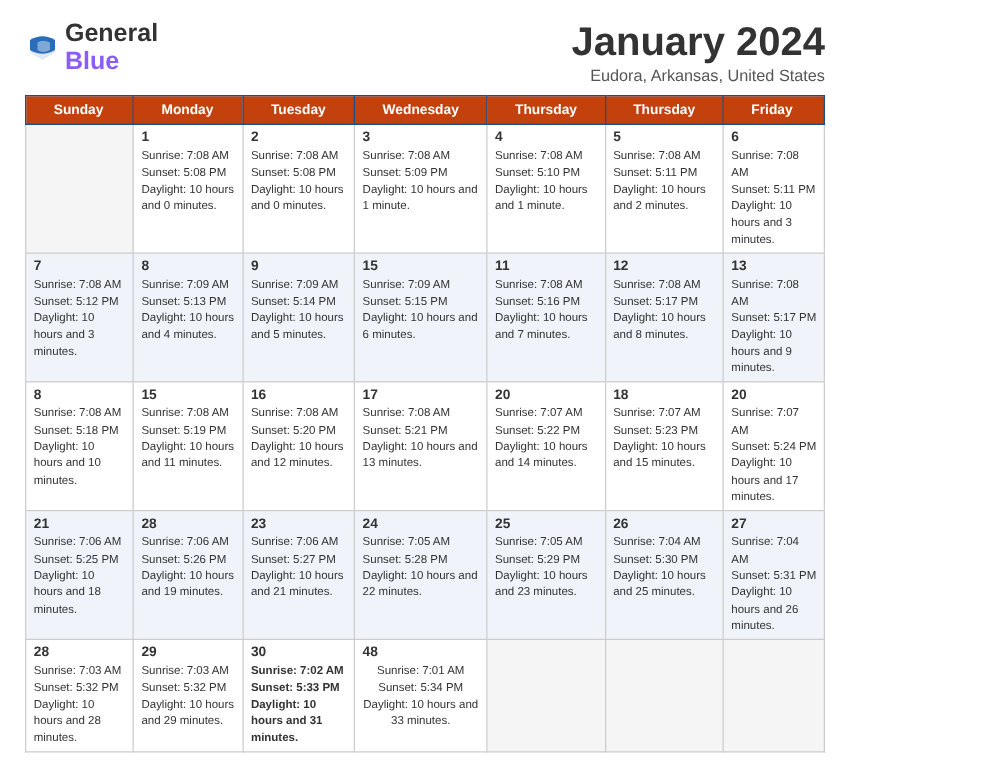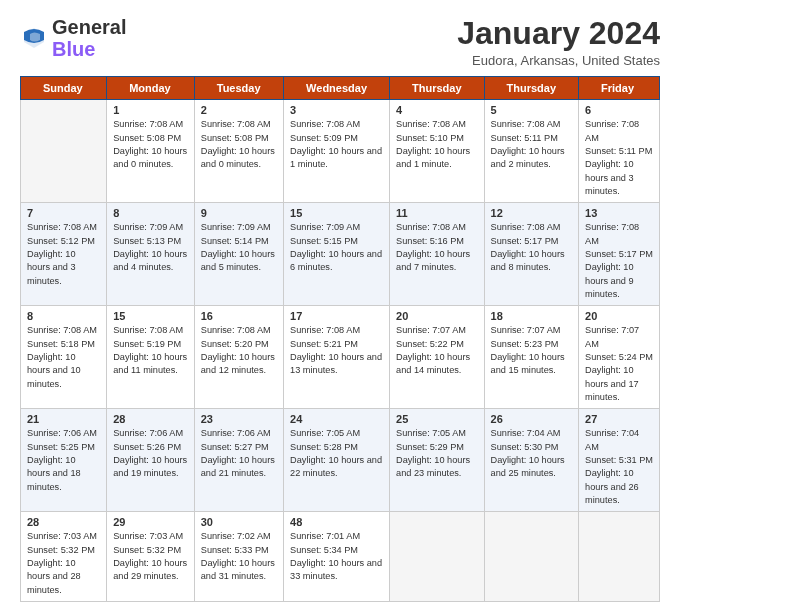--- a/index.html
+++ b/index.html
@@ -308,27 +308,27 @@
 Daylight: 10 hours and 28 minutes.</div>
           </td>
           <td>
             <span class="day-num">29</span>
             <div class="day-info" style="white-space: pre-line;">Sunrise: 7:03 AM
 Sunset: 5:32 PM
 Daylight: 10 hours and 29 minutes.</div>
           </td>
           <td>
             <span class="day-num">30</span>
-            <div class="day-info" style="white-space: pre-line;">Sunrise: 7:02 AM
+            <div class="day-info" style="white-space: pre-line; font-weight: bold;">Sunrise: 7:02 AM
 Sunset: 5:33 PM
 Daylight: 10 hours and 31 minutes.</div>
           </td>
           <td>
             <span class="day-num">48</span>
-            <div class="day-info" style="white-space: pre-line;">Sunrise: 7:01 AM
+            <div class="day-info" style="white-space: pre-line; text-align: center;">Sunrise: 7:01 AM
 Sunset: 5:34 PM
 Daylight: 10 hours and 33 minutes.</div>
           </td>
           <td class="empty"></td>
           <td class="empty"></td>
           <td class="empty"></td>
         </tr>
       </tbody>
   </table>
 </div>

